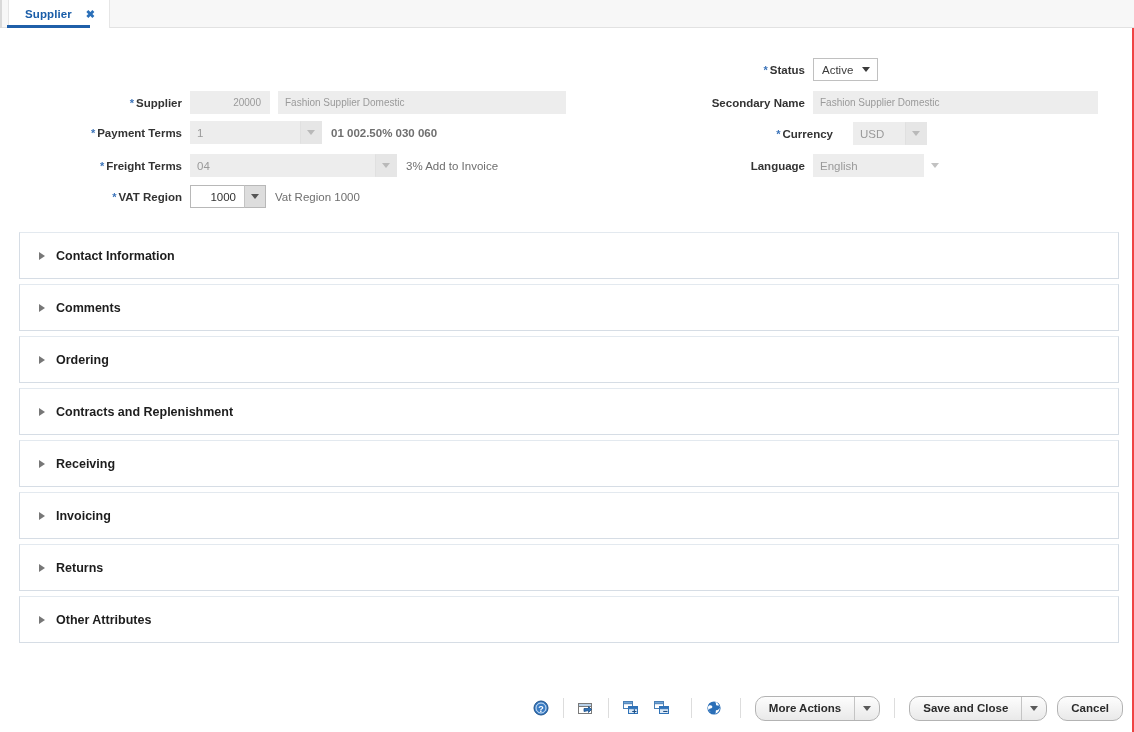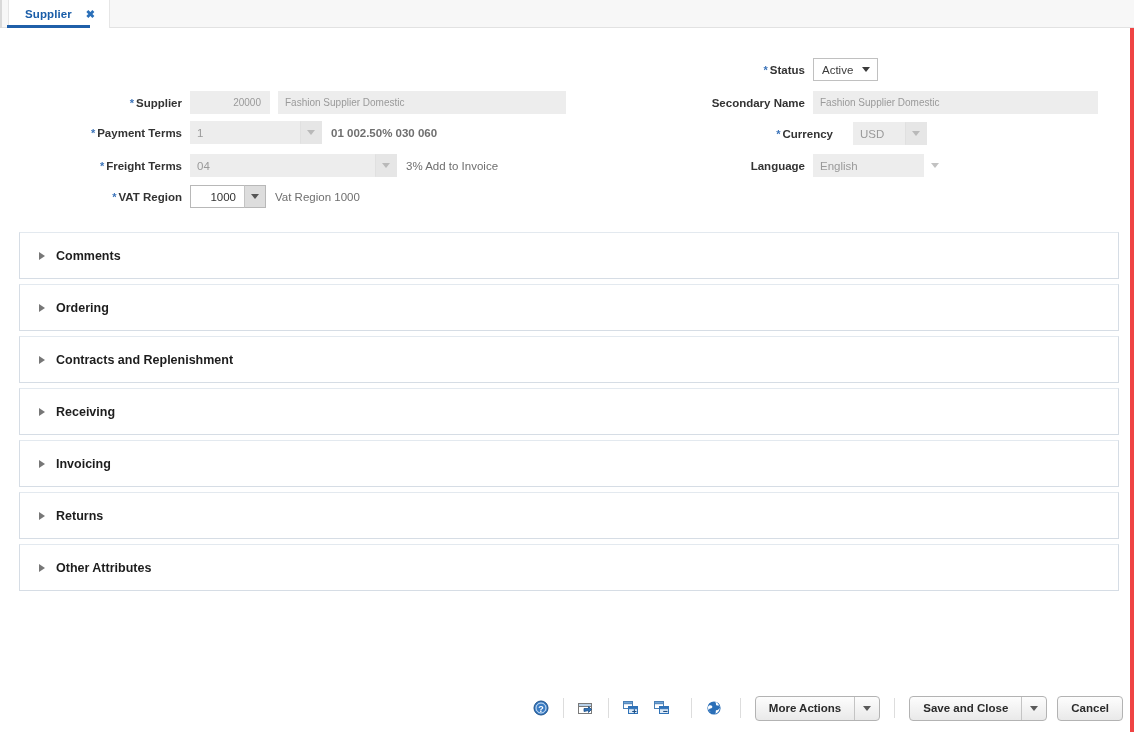--- a/index.html
+++ b/index.html
@@ -7,21 +7,21 @@
     margin: 0; padding: 0;
     width: 1134px; height: 732px;
     background: #ffffff;
     font-family: "Liberation Sans", sans-serif;
     overflow: hidden;
   }
   .app {
     position: relative;
     width: 1134px; height: 732px;
     background: #ffffff;
-    border-right: 4px solid #ef4444;
+    border-right: 2px solid #ef4444;
   }
 
   
   .tabbar {
     position: absolute; left: 0; top: 0;
     width: 1134px; height: 28px;
     background: #f7f7f7;
     border-bottom: 1px solid #e2e2e2;
   }
   .tabbar .edge-l { position:absolute; left:0; top:0; width:2px; height:28px; background:#d9d9d9; }
@@ -139,21 +139,21 @@
   .icon-btn {
     width: 24px; height: 24px;
     display: flex; align-items: center; justify-content: center;
   }
   .icon-btn.sp { margin: 0 7px; }
 
   .btn3d {
     height: 25px;
     background: linear-gradient(#fdfdfd, #e9e9e9);
     border: 1px solid #b3b3b3;
-    border-radius: 4px;
+    border-radius: 10px;
     font-size: 11.5px; font-weight: bold; color: #2b2b2b;
     display: flex; align-items: center;
   }
   .btn3d .lab { padding: 0 13px; white-space: nowrap; }
   .btn3d .split {
     width: 25px; height: 100%;
     border-left: 1px solid #c4c4c4;
     display: flex; align-items: center; justify-content: center;
   }
   .btn3d .dcaret {
@@ -259,20 +259,24 @@
         <div class="txt">English</div>
         <div class="btn">
             <i class="caret"></i>
           </div>
       </div>
     </div>
 
   </div>
 
   <div class="panels">
+    <div class="panel">
+      <i class="panel-arrow"></i>
+      <span class="panel-title">Contact Information</span>
+    </div>
     <div class="panel">
       <i class="panel-arrow"></i>
       <span class="panel-title">Comments</span>
     </div>
     <div class="panel">
       <i class="panel-arrow"></i>
       <span class="panel-title">Ordering</span>
     </div>
     <div class="panel">
       <i class="panel-arrow"></i>

